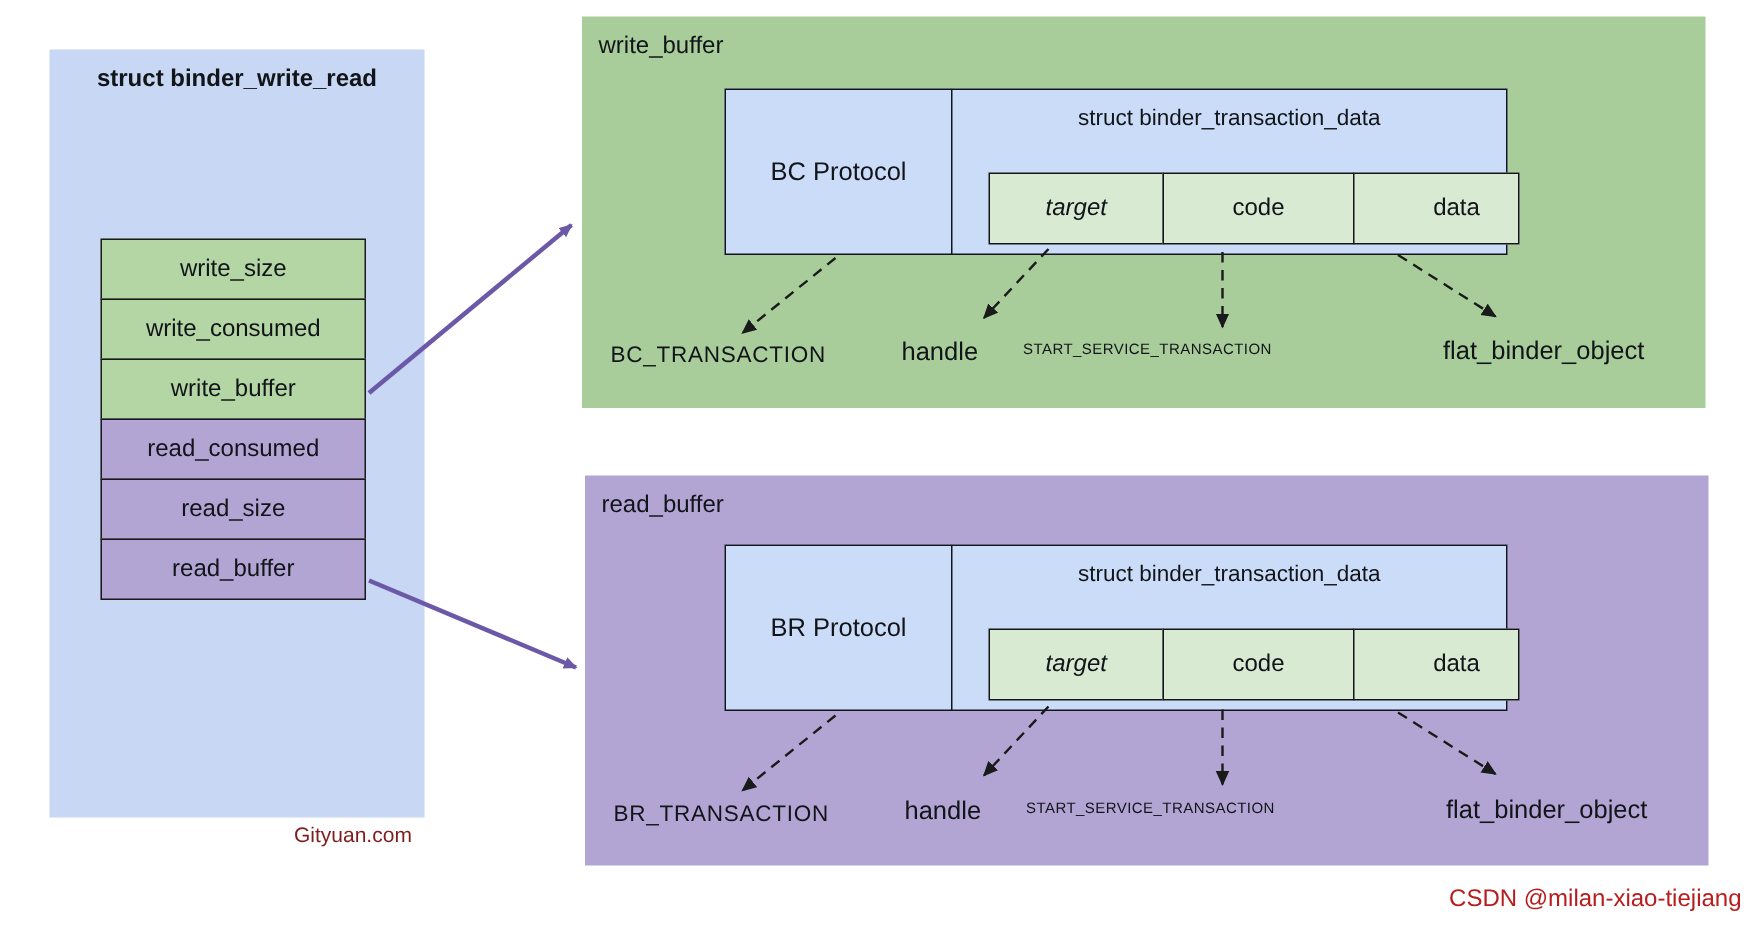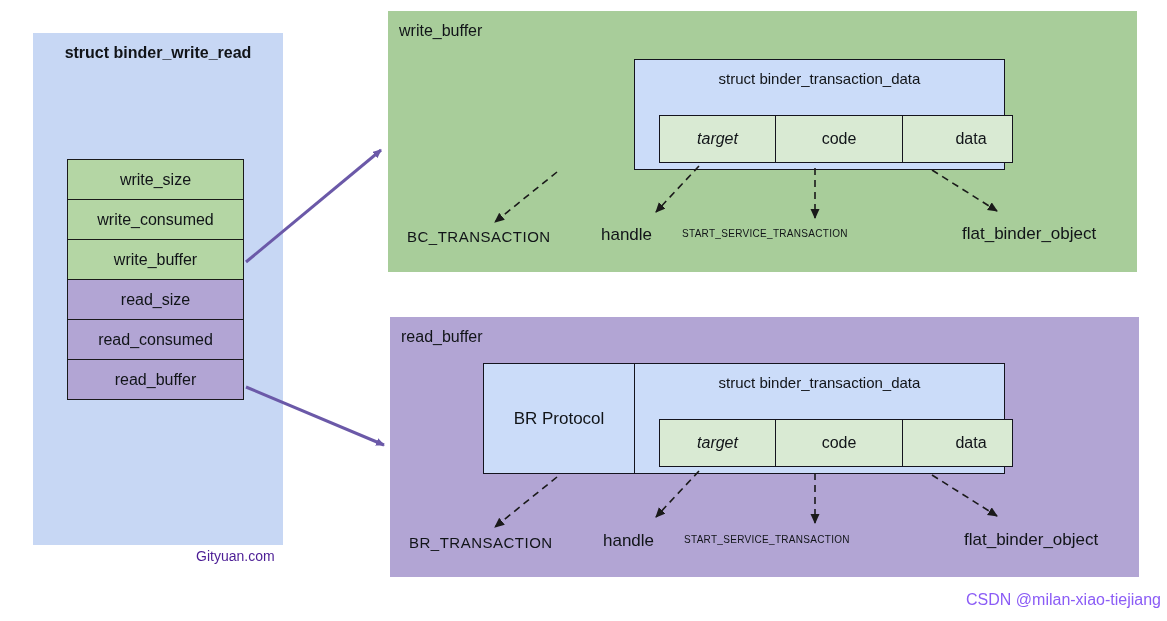--- a/index.html
+++ b/index.html
@@ -36,22 +36,22 @@
   .cell-code{width:128px;}
   .cell-data{width:111px;padding-left:27px;}
 
   .anno{position:absolute;white-space:nowrap;}
   .anno-1{left:19px;top:217px;font-size:15px;letter-spacing:.5px;}
   .anno-2{left:213px;top:214px;font-size:17px;}
   .anno-3{left:294px;top:217px;font-size:10px;letter-spacing:.3px;}
   .anno-4{left:574px;top:213px;font-size:17px;}
 
   
-  .wm-gityuan{position:absolute;left:196px;top:548px;font-size:14px;color:#4c1d95;}
-  .wm-csdn{position:absolute;right:6px;top:591px;font-size:16px;color:#8b5cf6;}
+  .wm-gityuan{position:absolute;left:196px;top:548px;font-size:14px;color:#7f1d1d;}
+  .wm-csdn{position:absolute;right:6px;top:591px;font-size:16px;color:#b91c1c;}
 
   
   #arrows{position:absolute;left:0;top:0;width:1167px;height:621px;pointer-events:none;}
 </style>
 </head>
 <body>
 
 <div id="canvas">
 
   <div class="left-panel">
@@ -60,33 +60,36 @@
       <div class="field-row row-write">
           <span>write_size</span>
         </div>
       <div class="field-row row-write">
           <span>write_consumed</span>
         </div>
       <div class="field-row row-write">
           <span>write_buffer</span>
         </div>
       <div class="field-row row-read">
-          <span>read_size</span>
+          <span>read_consumed</span>
         </div>
       <div class="field-row row-read">
-          <span>read_consumed</span>
+          <span>read_size</span>
         </div>
       <div class="field-row row-read">
           <span>read_buffer</span>
         </div>
     </div>
   </div>
 
   <div class="big-panel panel-green">
     <div class="panel-label">write_buffer</div>
+    <div class="protocol-box">
+      <span>BC Protocol</span>
+    </div>
     <div class="struct-box">
       <div class="struct-title">struct binder_transaction_data</div>
       <div class="cell-row">
         <div class="cell cell-target">target</div>
         <div class="cell cell-code">code</div>
         <div class="cell cell-data">data</div>
       </div>
     </div>
     <div class="anno anno-1">BC_TRANSACTION</div>
     <div class="anno anno-2">handle</div>

